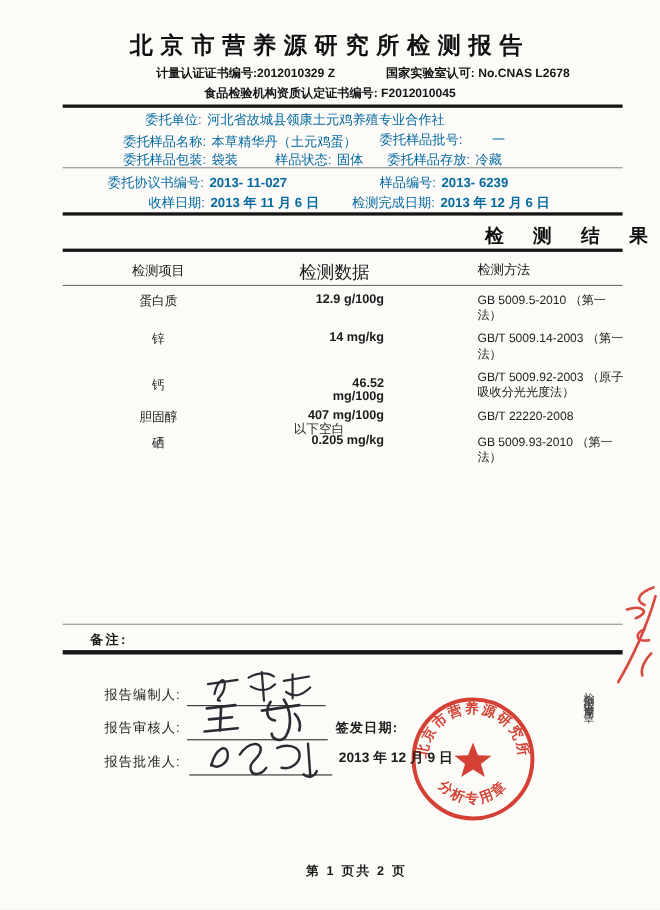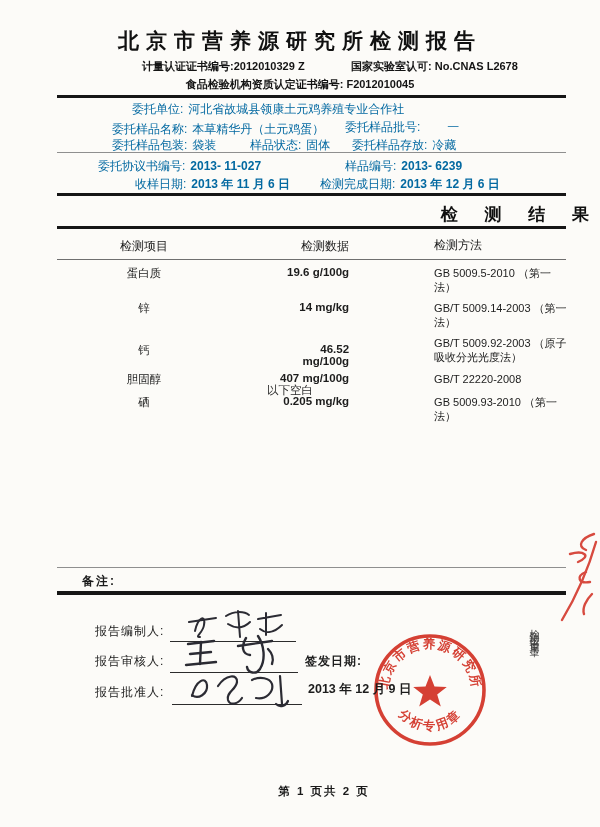--- a/index.html
+++ b/index.html
@@ -25,21 +25,21 @@
   .sec-title {
     left:0; right:0; top:203px; text-align:right;
     font-size:17px; font-weight:bold; letter-spacing:11px; color:#0f0f0f;
   }
   .t-head, .t-row { display:flex; align-items:flex-start;gap:44px; }
   .c-item  { width:207px; text-align:center; font-size:11.5px; }
   .c-value { width:95px;  text-align:right;  font-size:11.5px; font-weight:bold; }
   .c-method{ width:165px; margin-left:41px; text-align:left; font-size:11px;
              white-space:normal; line-height:14px; }
   .t-head .c-item, .t-head .c-method { font-weight:normal; font-size:12px; }
-  .t-head .c-value { text-align:right; font-weight:normal; font-size:12px; }
+  .t-head .c-value { text-align:left; font-weight:normal; font-size:16px; }
   .sig-label { font-size:12px; color:#1d1d1d; letter-spacing:1px;text-align:center; }
   .sig-line { position:absolute; height:1px; background:#2c2c2c; }
   .stamp-wrap { position:absolute; left:371px; top:631px; width:118px; height:118px; opacity:0.9; }
   .side-label {
     position:absolute; left:527px; top:621px;
     writing-mode:vertical-rl; text-orientation:upright;
     font-size:10px; letter-spacing:3px; color:#3c3c3c;
   }
   .footer-page {
     left:0; right:0; top:784px; text-align:center;
@@ -98,21 +98,21 @@
   <div class="abs t-head" style="left:60px; top:238px; width:508px;">
     <div class="c-item">检测项目</div>
     <div class="c-value">检测数据</div>
     <div class="c-method">检测方法</div>
   </div>
   <div class="hline thin" style="left:57px; top:259px; width:509px; height:1px; background:#6f6f6f;"></div>
 
   <div class="abs" style="left:60px; top:266px; width:508px; white-space:normal;">
     <div class="t-row" style="margin-bottom:7px;">
       <div class="c-item">蛋白质</div>
-      <div class="c-value">19.6 g/100g</div>
+      <div class="c-value">12.9 g/100g</div>
       <div class="c-method">GB 5009.5-2010 （第一法）</div>
     </div>
     <div class="t-row" style="margin-bottom:7px;">
       <div class="c-item">锌</div>
       <div class="c-value">14 mg/kg</div>
       <div class="c-method">GB/T 5009.14-2003 （第一法）</div>
     </div>
     <div class="t-row" style="margin-bottom:5px;">
       <div class="c-item" style="padding-top:7px;">钙</div>
       <div class="c-value" style="padding-top:7px;">46.52 mg/100g</div>

